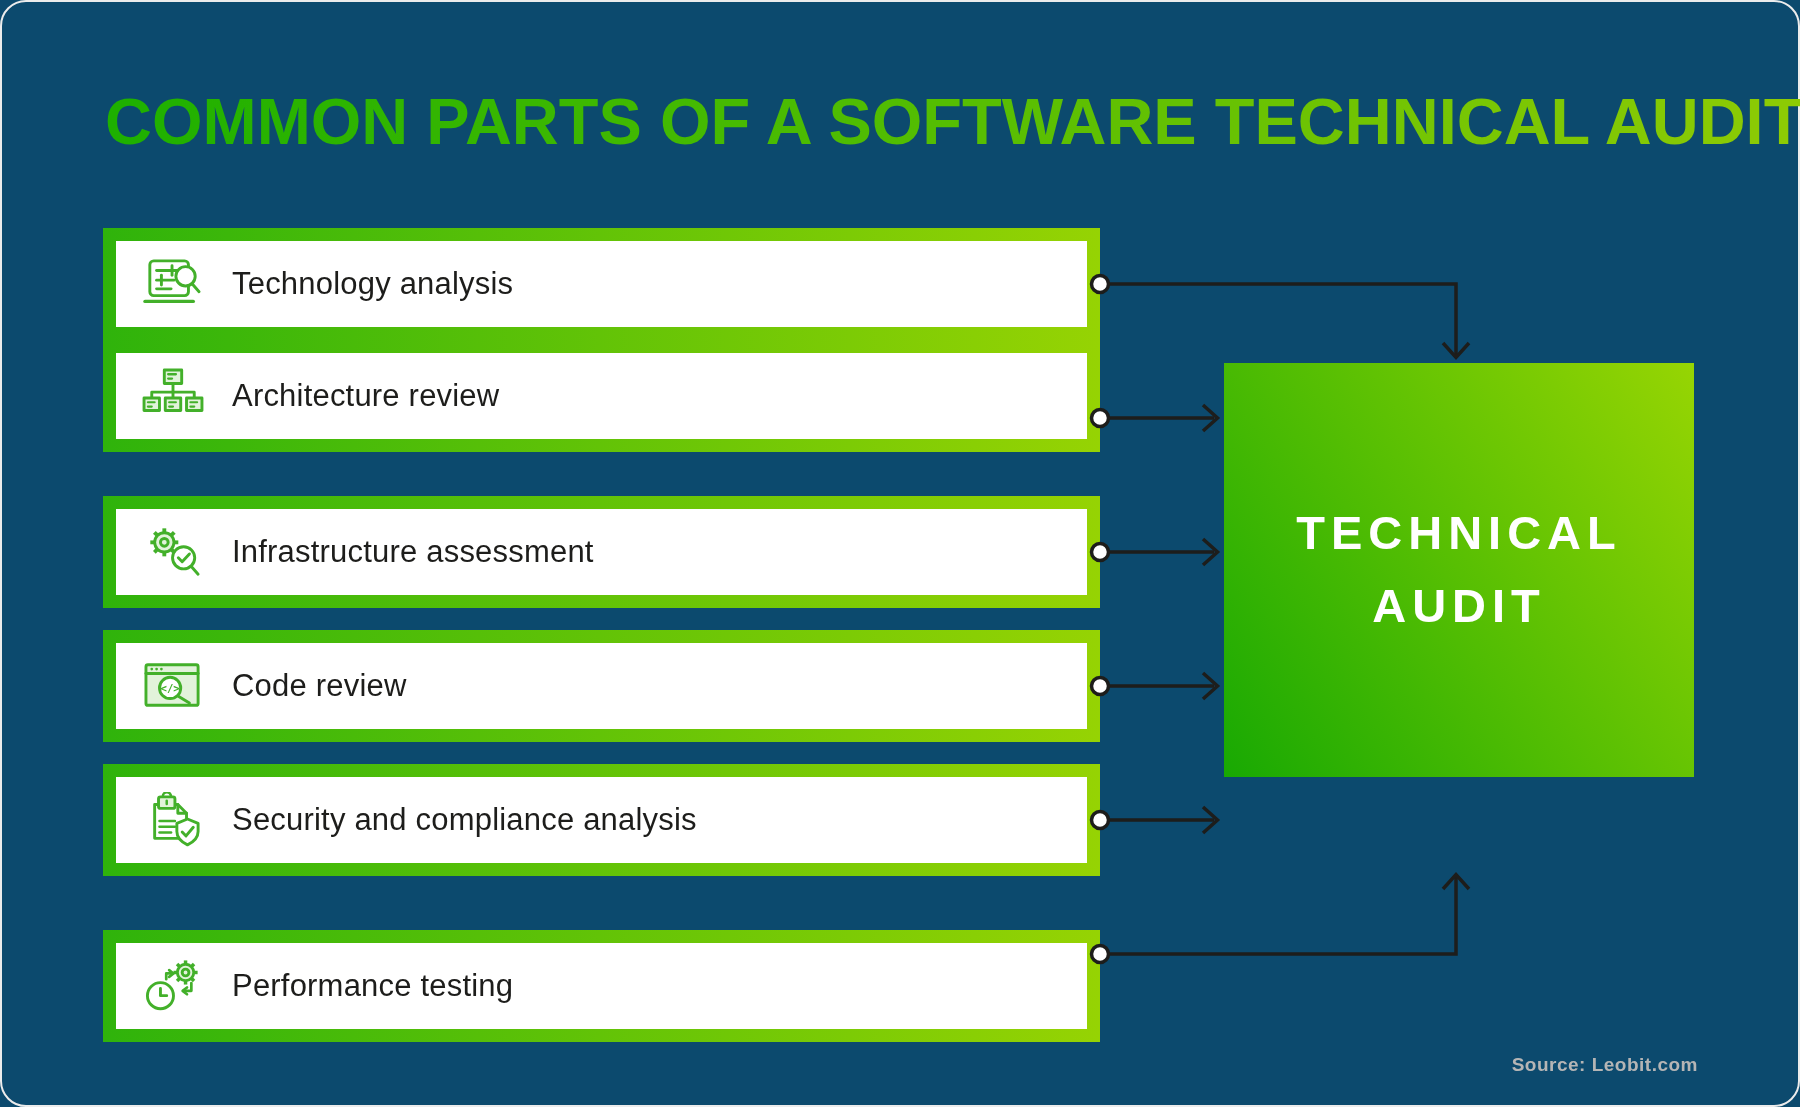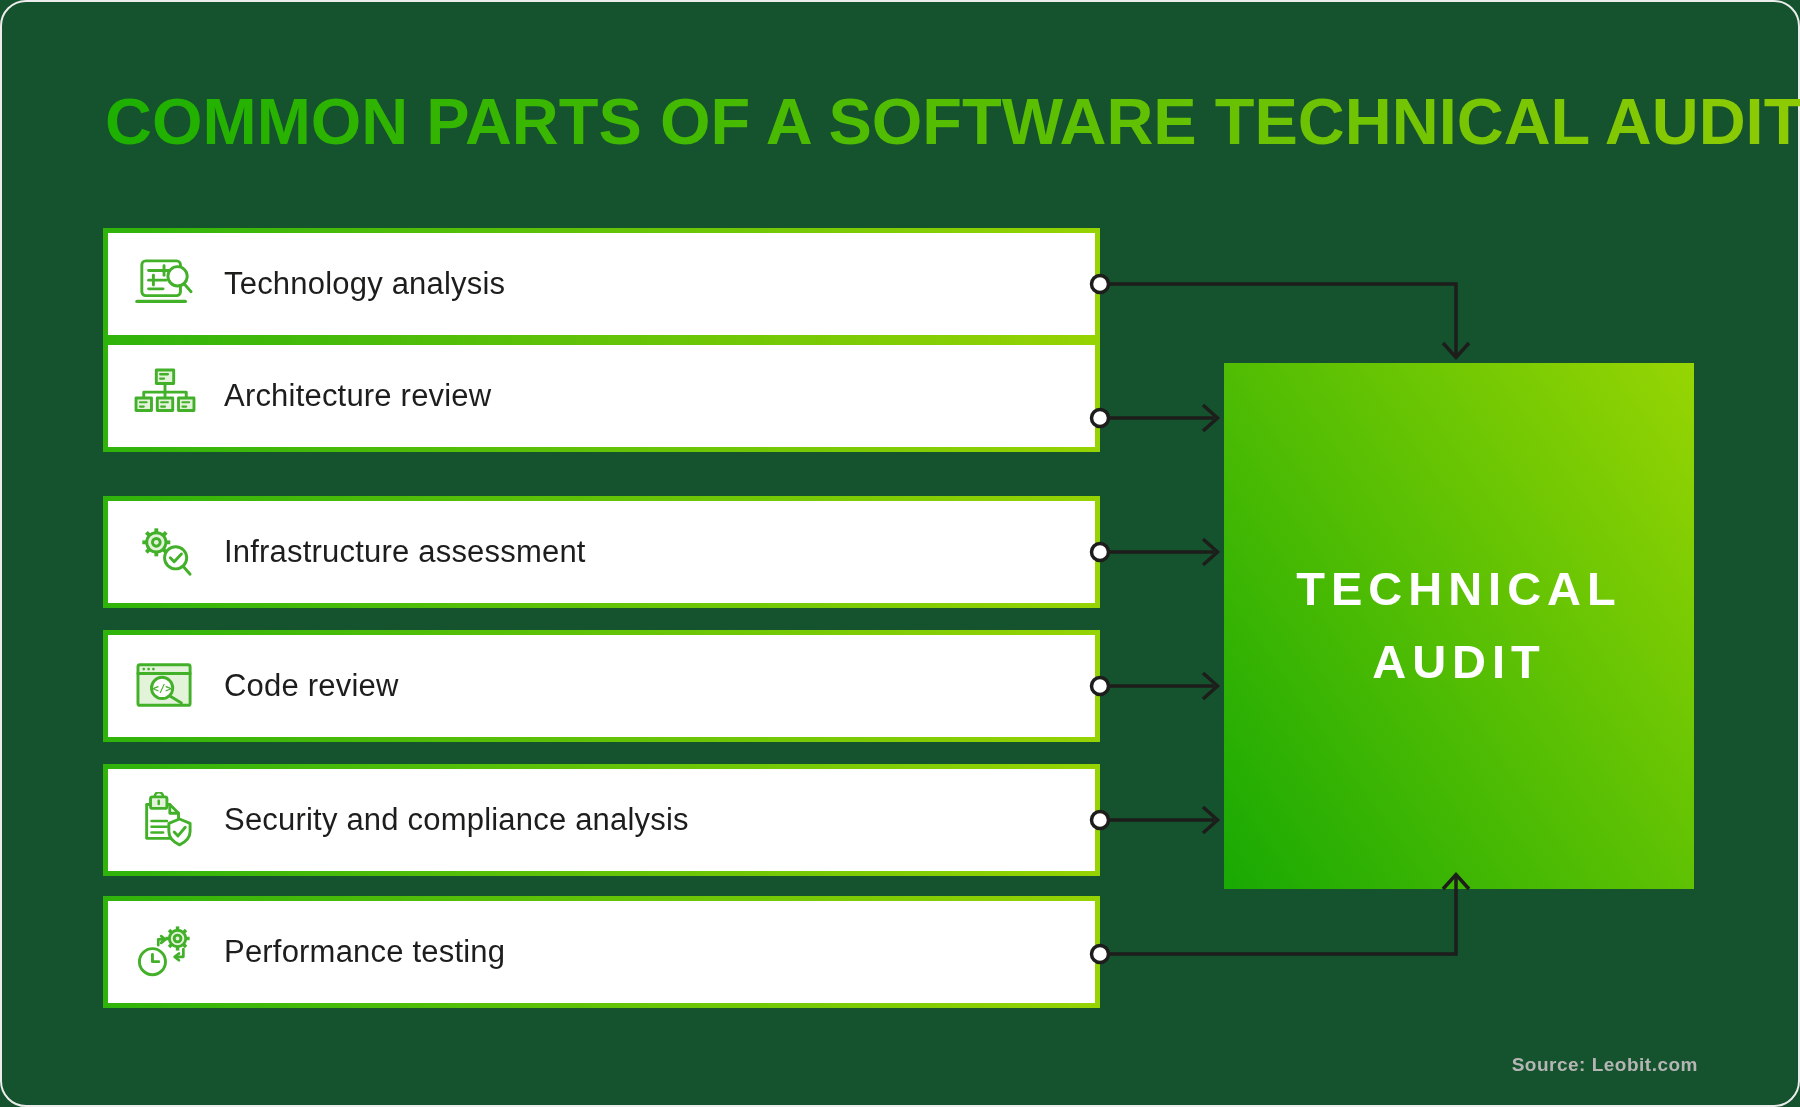--- a/index.html
+++ b/index.html
@@ -1,20 +1,20 @@
 <!DOCTYPE html>
 <html><head>
 <meta charset="utf-8">
 <style>
   html, body { margin: 0; padding: 0; background: #ffffff; }
   .canvas {
     position: relative;
     width: 1800px;
     height: 1107px;
-    background: #14532d;
+    background: #0c4a6e;
     font-family: "Liberation Sans", sans-serif;
     overflow: hidden;
   }
   .frame {
     position: absolute; inset: 0;
     border: 2px solid #ececec;
     border-radius: 26px;
     pointer-events: none;
   }
   .title {
@@ -32,21 +32,21 @@
     color: #2db300;
     -webkit-text-fill-color: transparent;
     white-space: nowrap;
   }
   .box {
     position: absolute;
     left: 103px;
     width: 997px;
     height: 112px;
     box-sizing: border-box;
-    padding: 5px;
+    padding: 13px;
     background: linear-gradient(90deg, #2fb30b 0%, #96d303 100%);
     z-index: 1;
   }
   .box-inner {
     width: 100%;
     height: 100%;
     box-sizing: border-box;
     background: #ffffff;
     display: flex;
     align-items: center;
@@ -57,21 +57,21 @@
   .label {
     font-size: 31px;
     color: #1d1d1b;
     letter-spacing: 0.2px;
   }
   .audit {
     position: absolute;
     left: 1224px;
     top: 363px;
     width: 470px;
-    height: 526px;
+    height: 414px;
     background: linear-gradient(55deg, #18a903 0%, #97d503 100%);
     display: flex;
     align-items: center;
     justify-content: center;
     z-index: 1;
   }
   .audit-text {
     width: 400px;
     text-align: center;
     font-size: 47px;
@@ -204,21 +204,21 @@
           <line x1="18" y1="36" x2="34" y2="36" stroke-width="2.6"></line>
           <line x1="18" y1="42" x2="30" y2="42" stroke-width="2.6"></line>
           <path d="M47,28 L58,32.5 V41 C58,48.5 53,52 47,54.8 C41,52 36,48.5 36,41 V32.5 Z" fill="#ffffff"></path>
           <polyline points="41.5,41.5 45.5,45.5 53,36.5"></polyline>
         </svg>
       </span>
       <span class="label">Security and compliance analysis</span>
     </div>
   </div>
 
-  <div class="box" style="top:896px">
+  <div class="box" style="top:930px">
     <div class="box-inner">
       <span class="icon">
         <svg viewBox="0 0 64 58" width="62" height="56" stroke="#43b02a" stroke-width="3" fill="none" stroke-linecap="round" stroke-linejoin="round">
           <g stroke-width="3.6" stroke-linecap="butt">
             <line x1="53.5" y1="15" x2="57.5" y2="15"></line>
             <line x1="51" y1="21" x2="53.8" y2="23.8"></line>
             <line x1="45" y1="23.5" x2="45" y2="27.5"></line>
             <line x1="39" y1="21" x2="36.2" y2="23.8"></line>
             <line x1="36.5" y1="15" x2="32.5" y2="15"></line>
             <line x1="39" y1="9" x2="36.2" y2="6.2"></line>

